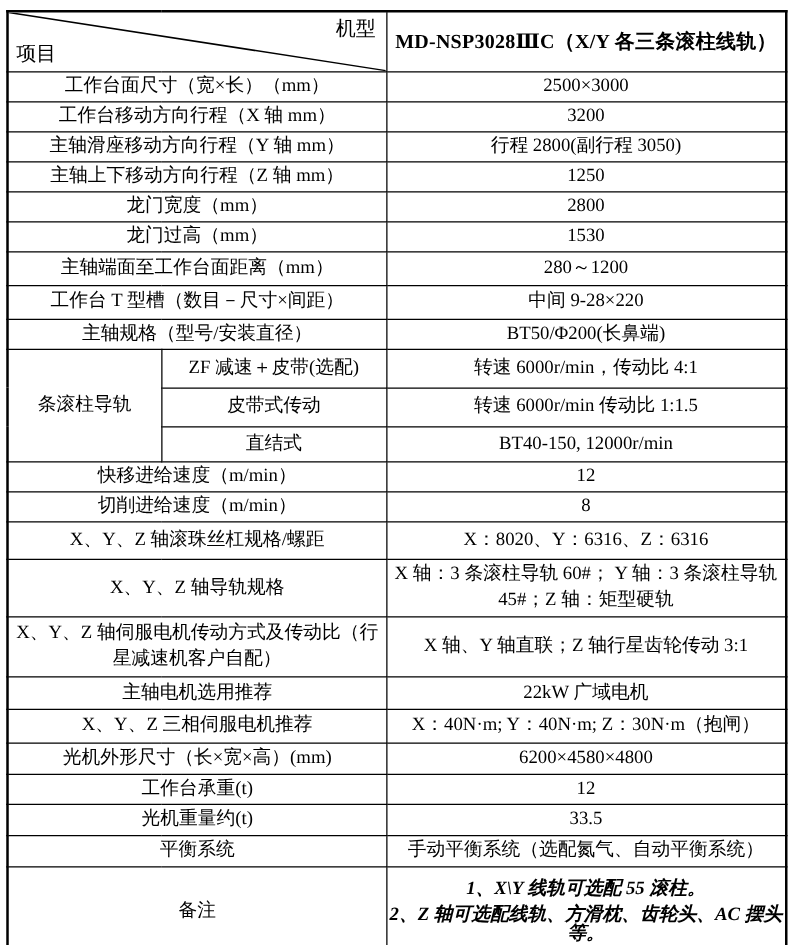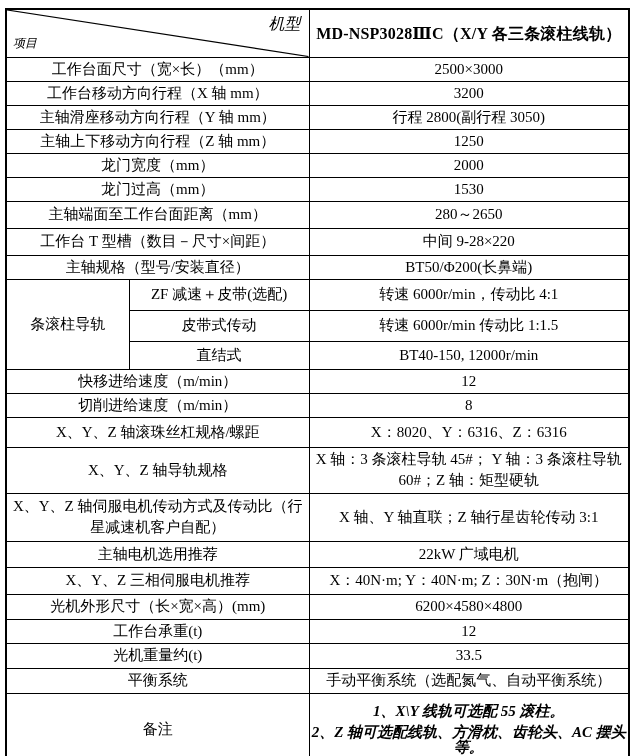--- a/index.html
+++ b/index.html
@@ -26,38 +26,37 @@
     text-align: center;
     vertical-align: middle;
     font-size: 15px;
     line-height: 21px;
     padding: 1px 4px;
     overflow: hidden;
   }
   td.corner {
     position: relative;
     padding: 5px;
-    font-style: italic;
   }
   td.corner svg.diag {
     position: absolute;
     left: 0; top: 0;
     width: 100%; height: 100%;
   }
   .corner-top-right {
     position: absolute;
     top: 3px;
     right: 8px;
     font-size: 16px;
   }
   .corner-bottom-left {
     position: absolute;
     bottom: 3px;
     left: 6px;
-    font-size: 12px;
+    font-size: 16px;
   }
   td.model-header {
     font-weight: bold;
     font-size: 16px;
     letter-spacing: 0.2px;
   }
   td.val {
     font-size: 15px;
   }
   td.notes-cell {
@@ -103,29 +102,29 @@
     <tr style="height:24px">
       <td colspan="2">主轴滑座移动方向行程（Y 轴 mm）</td>
       <td class="val">行程 2800(副行程 3050)</td>
     </tr>
     <tr style="height:24px">
       <td colspan="2">主轴上下移动方向行程（Z 轴 mm）</td>
       <td class="val">1250</td>
     </tr>
     <tr style="height:23px">
       <td colspan="2">龙门宽度（mm）</td>
-      <td class="val">2000</td>
+      <td class="val">2800</td>
     </tr>
     <tr style="height:24px">
       <td colspan="2">龙门过高（mm）</td>
       <td class="val">1530</td>
     </tr>
     <tr style="height:27px">
       <td colspan="2">主轴端面至工作台面距离（mm）</td>
-      <td class="val">280～2650</td>
+      <td class="val">280～1200</td>
     </tr>
     <tr style="height:27px">
       <td colspan="2">工作台 T 型槽（数目－尺寸×间距）</td>
       <td class="val">中间 9-28×220</td>
     </tr>
     <tr style="height:24px">
       <td colspan="2">主轴规格（型号/安装直径）</td>
       <td class="val">BT50/Φ200(长鼻端)</td>
     </tr>
 
@@ -150,21 +149,21 @@
     <tr style="height:24px">
       <td colspan="2">切削进给速度（m/min）</td>
       <td class="val">8</td>
     </tr>
     <tr style="height:30px">
       <td colspan="2">X、Y、Z 轴滚珠丝杠规格/螺距</td>
       <td class="val">X：8020、Y：6316、Z：6316</td>
     </tr>
     <tr style="height:46px">
       <td colspan="2">X、Y、Z 轴导轨规格</td>
-      <td class="val">X 轴：3 条滚柱导轨 45#； Y 轴：3 条滚柱导轨 60#；Z 轴：矩型硬轨</td>
+      <td class="val">X 轴：3 条滚柱导轨 60#； Y 轴：3 条滚柱导轨 45#；Z 轴：矩型硬轨</td>
     </tr>
     <tr style="height:48px">
       <td colspan="2">X、Y、Z 轴伺服电机传动方式及传动比（行星减速机客户自配）</td>
       <td class="val">X 轴、Y 轴直联；Z 轴行星齿轮传动 3:1</td>
     </tr>
     <tr style="height:26px">
       <td colspan="2">主轴电机选用推荐</td>
       <td class="val">22kW 广域电机</td>
     </tr>
     <tr style="height:27px">

